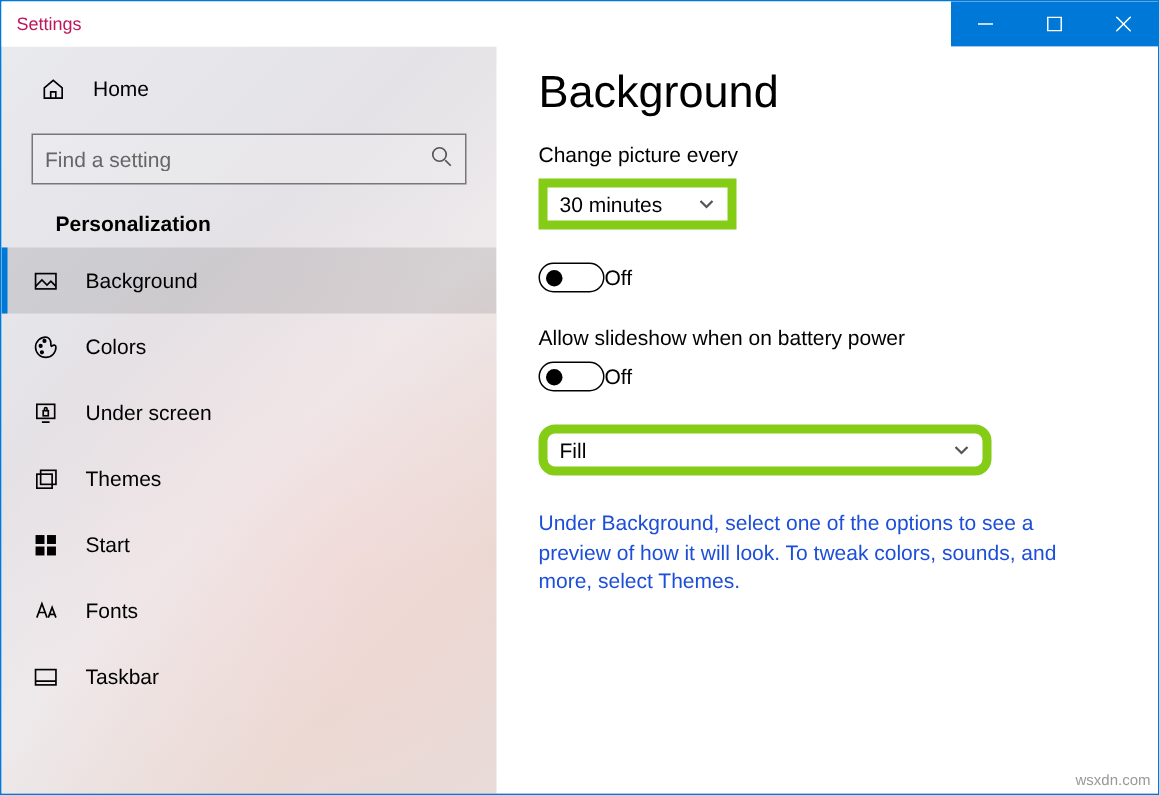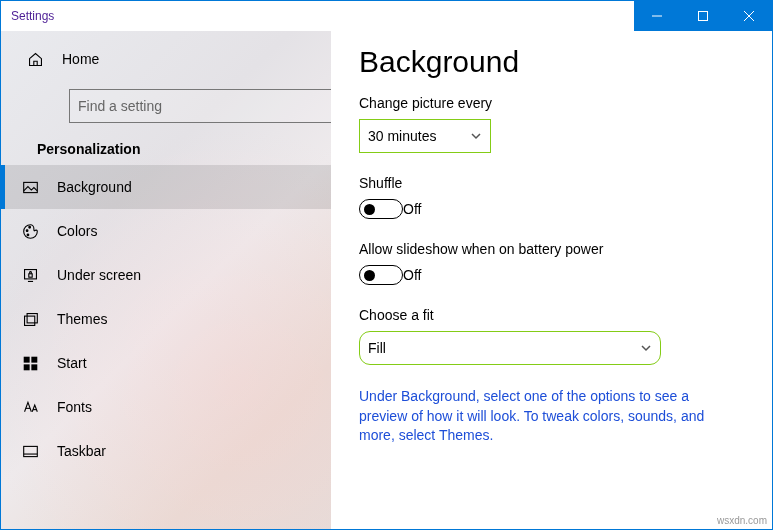--- a/index.html
+++ b/index.html
@@ -10,21 +10,21 @@
     width: 773px;
     height: 530px;
     overflow: hidden;
     background: #fff;
   }
   .window { display: flex; flex-direction: column; height: 100%; border: 1px solid #0078d7; }
   .titlebar {
     display: flex; align-items: center; height: 30px;
     background: #fff;
   }
-  .titlebar .title { padding-left: 10px; font-size: 12px; color: #4c1d95; }
+  .titlebar .title { padding-left: 10px; font-size: 12px; color: #be185d; }
   .titlebar .spacer { flex: 1; }
   .winbtn {
     width: 46px; height: 30px; display: flex; align-items: center;
     justify-content: center; color: #fff; background: #0078d7;
   }
   .winbtn svg { stroke: #fff; }
   .body { flex: 1; display: flex; overflow: hidden; }
   .sidebar {
     width: 330px;
     background: linear-gradient(135deg, #e9eaee 0%, #e4e2e6 35%, #eeeaec 55%, #e9dbd5 80%, #e6dcd9 100%);
@@ -50,40 +50,40 @@
     content: ""; position: absolute; left: 0; top: 0; bottom: 0;
     width: 4px; background: #0078d7;
   }
   .nav-row .icon { width: 18px; height: 18px; display: flex; align-items:center; justify-content:center; }
   .nav-row .label { font-size: 14px; color: #000; }
   .home-row { height: 44px; padding-left: 25px; }
   .section-label {
     padding: 10px 20px 8px 36px; font-weight: 600; font-size: 14px;
     position: relative; z-index: 1;
   }
-  .search-wrap { padding: 8px 20px 8px 20px; position: relative; z-index:1;margin-left:48px; }
+  .search-wrap { padding: 8px 20px 8px 20px; position: relative; z-index:1; }
   .search {
     width: 290px; height: 34px; border: 1px solid #777;
     background: rgba(255,255,255,0.15);
     display: flex; align-items: center; padding: 0 8px;
   }
   .search input {
     flex: 1; border: none; background: transparent; outline: none;
     font-size: 14px; color: #555;
   }
   .search input::placeholder { color: #666; }
   .search .sicon { color:#555; }
   .main {
     flex: 1; padding: 14px 28px 0 28px; overflow: hidden;
     background: #fff;
   }
   h1 { font-weight: 300; font-size: 30px; margin-bottom: 16px; }
   .field-label { font-size: 14px; margin-bottom: 8px; }
   .select {
-    height: 34px; border: 1px solid #84cc16; padding: 0 8px;
+    height: 34px; border: 6px solid #84cc16; padding: 0 8px;
     display: inline-flex; align-items: center; gap: 12px;
     background: #fff; font-size: 14px;
   }
   .select.small { width: 132px; justify-content: space-between; }
   .select.wide { width: 302px; justify-content: space-between; border-radius: 11px; }
   .chev { width: 12px; height: 12px; }
   .group { margin-bottom: 22px; }
   .toggle-row { display: flex; align-items: center; }
   .toggle {
     width: 44px; height: 20px; border: 1px solid #000; border-radius: 10px;
@@ -238,41 +238,39 @@
         <div class="field-label">Change picture every</div>
         <div class="select small">
           <span>30 minutes</span>
           <svg class="chev" viewBox="0 0 12 12" fill="none" stroke="#555" stroke-width="1.5">
               <path d="M2 4 L6 8 L10 4"></path>
             </svg>
         </div>
       </div>
 
       <div class="group">
-        <div class="field-label">Shuffle</div>
         <div class="toggle-row">
           <div class="toggle">
             <div class="knob"></div>
           </div>
           <span class="toggle-state">Off</span>
         </div>
       </div>
 
       <div class="group">
         <div class="field-label">Allow slideshow when on battery power</div>
         <div class="toggle-row">
           <div class="toggle">
             <div class="knob"></div>
           </div>
           <span class="toggle-state">Off</span>
         </div>
       </div>
 
       <div class="group">
-        <div class="field-label">Choose a fit</div>
         <div class="select wide">
           <span>Fill</span>
           <svg class="chev" viewBox="0 0 12 12" fill="none" stroke="#555" stroke-width="1.5">
               <path d="M2 4 L6 8 L10 4"></path>
             </svg>
         </div>
       </div>
 
       <div class="group">
         <div class="help">Under Background, select one of the options to see a preview of how it will look. To tweak colors, sounds, and more, select Themes.</div>

